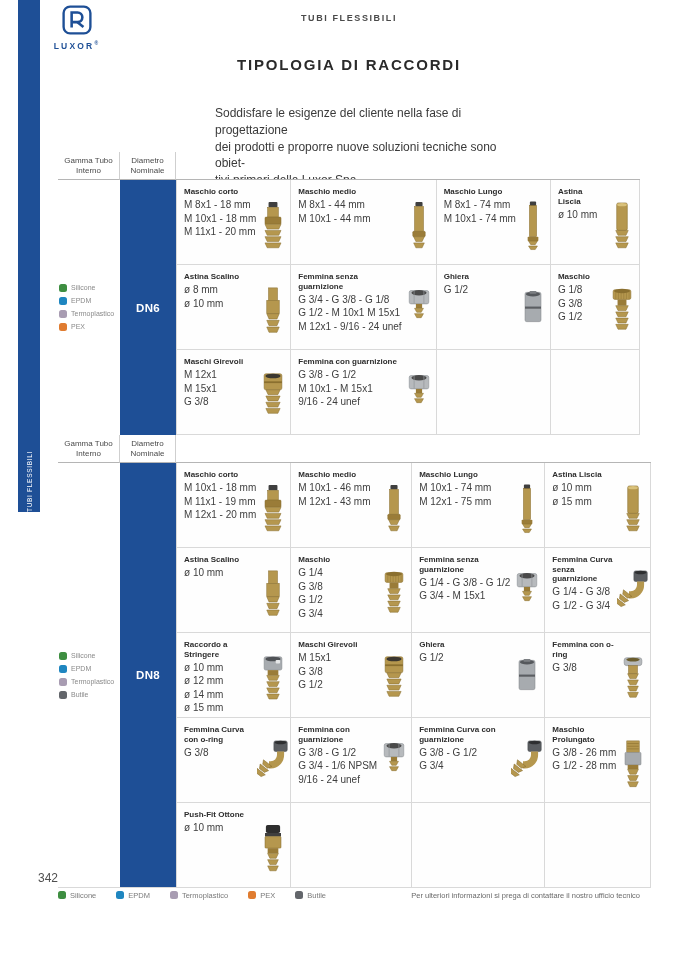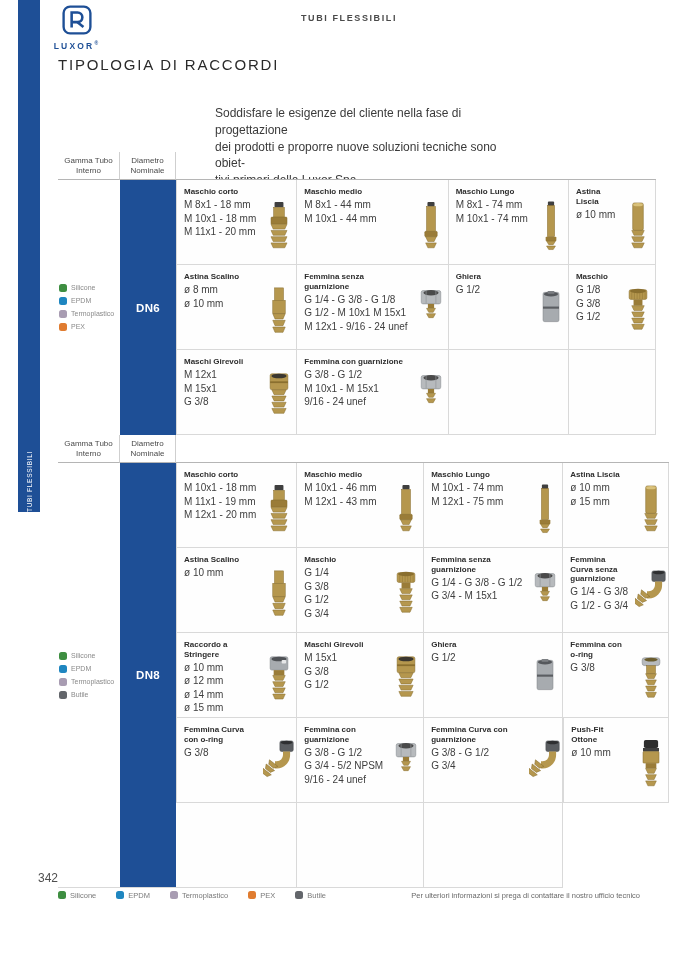--- a/index.html
+++ b/index.html
@@ -12,41 +12,41 @@
   .side-tab span{writing-mode:vertical-rl;transform:rotate(180deg);
                  color:#fff;font-size:6.5px;letter-spacing:.7px;margin-top:64px}
 
   .logo{position:absolute;left:42px;top:5px;width:70px;text-align:center}
   .logo .brand{margin-top:1px;font-size:8.5px;font-weight:bold;
                letter-spacing:2.2px;color:var(--blue,#1e4f96)}
   .logo sup{font-size:5px}
 
   .kicker{position:absolute;left:58px;top:13px;width:582px;text-align:center;
           font-size:9px;font-weight:bold;letter-spacing:1.6px;color:#4a4a4a}
-  .page-title{position:absolute;left:58px;top:56px;width:582px;
-          font-size:15px;font-weight:normal;letter-spacing:1.8px;color:#2a2a2a}
+  .page-title{position:absolute;left:58px;top:56px;width:582px;text-align:center;
+          font-size:15px;font-weight:bold;letter-spacing:1.8px;color:#2a2a2a}
   .intro{position:absolute;left:215px;top:105px;width:300px;font-size:12px;
          line-height:1.4;color:#3a3a3a;white-space:pre-line}
 
   .tables{position:absolute;left:58px;top:152px;width:582px}
   .section{display:grid;grid-template-columns:62px 56px repeat(4,1fr);width:582px}
   .hcell{display:flex;align-items:center;justify-content:center;text-align:center;
          font-size:8px;font-weight:normal;color:#4a4a4a;line-height:1.25;
          white-space:pre-line;border-bottom:1px solid #b5b5b5}
   .hcell.c1,.hcell.c2{border-right:1px solid #cfcfcf}
   .legend-cell{grid-column:1;grid-row:2/-1;display:flex;flex-direction:column;
                justify-content:center;gap:5px;padding-left:1px}
   .legend-item{display:flex;align-items:flex-start;gap:4px}
   .dot{width:8px;height:8px;border-radius:2.5px;flex:none}
   .legend-label{font-size:7px;color:#8a8a8a}
   .dn-cell{grid-column:2;grid-row:2/-1;background:var(--blue,#1e4f96);color:#fff;
            display:flex;align-items:center;justify-content:center;
            font-weight:bold;font-size:11.5px;letter-spacing:.3px}
   .cell{border-right:1px solid #d9d9d9;border-bottom:1px solid #d9d9d9;
-        padding:7px 1px 0 7px;display:flex;gap:7px;background:#fefefe}
+        padding:7px 1px 0 7px;display:flex;gap:1px;background:#fefefe}
   .cell.col0{border-left:1px solid #d9d9d9}
   .cell-text{flex:1;min-width:0}
   .cell-title{font-size:8px;font-weight:bold;color:#2d2d2d;line-height:1.2;margin-bottom:1.5px}
   .cell-line{font-size:10px;color:#3e3e3e;line-height:1.35;white-space:nowrap}
   .cell-img{width:32px;display:flex;align-items:center;justify-content:center;flex:none}
   .section.last .legend-cell,.section.last .dn-cell{border-bottom:1px solid #d9d9d9}
 
   .bottom-bar{position:absolute;left:58px;top:891px;width:582px;
               display:flex;align-items:center}
   .bottom-legend{display:flex;gap:20px;align-items:center}
@@ -180,21 +180,21 @@
             <rect x="11" y="16" width="14" height="15" fill="#b5974e" stroke="#8a6f2f" stroke-width="0.6"></rect>
             <path d="M11 31 h14 l-2.5 6 h-9 z" fill="#b5974e" stroke="#8a6f2f" stroke-width="0.6"></path>
             <path d="M11 38.5 h14 l-2.5 6 h-9 z" fill="#b5974e" stroke="#8a6f2f" stroke-width="0.6"></path>
             <path d="M11 46 h14 l-2.5 6 h-9 z" fill="#b5974e" stroke="#8a6f2f" stroke-width="0.6"></path>
           </svg>
         </div>
       </div>
       <div class="cell">
         <div class="cell-text">
           <div class="cell-title">Femmina senza guarnizione</div>
-          <div class="cell-line">G 1/4 - G 3/8 - G 1/8</div>
+          <div class="cell-line">G 3/4 - G 3/8 - G 1/8</div>
           <div class="cell-line">G 1/2 - M 10x1 M 15x1</div>
           <div class="cell-line">M 12x1 - 9/16 - 24 unef</div>
         </div>
         <div class="cell-img">
           <svg viewBox="0 0 36 56" width="32" height="52">
             <rect x="7" y="5" width="22" height="15" rx="2" fill="#b7babd" stroke="#85898d" stroke-width="0.6"></rect>
             <ellipse cx="18" cy="7.5" rx="8.5" ry="3" fill="#4a4a4a"></ellipse>
             <path d="M12.5 5.5 v14 M23.5 5.5 v14" stroke="#93969a" stroke-width="0.8"></path>
             <rect x="14.5" y="20" width="7" height="5" fill="#9a7c38"></rect>
             <path d="M13 25 h10 l-2.5 4.5 h-5 z" fill="#b5974e" stroke="#8a6f2f" stroke-width="0.6"></path>
@@ -526,21 +526,21 @@
               <path d="M-6 6 h12 l-2.5 4.5 h-7 z" fill="#b5974e" stroke="#8a6f2f" stroke-width="0.6"></path>
               <path d="M-6 12 h12 l-2.5 4.5 h-7 z" fill="#b5974e" stroke="#8a6f2f" stroke-width="0.6"></path>
             </g>
           </svg>
         </div>
       </div>
       <div class="cell">
         <div class="cell-text">
           <div class="cell-title">Femmina con guarnizione</div>
           <div class="cell-line">G 3/8 - G 1/2</div>
-          <div class="cell-line">G 3/4 - 5/2 NPSM</div>
+          <div class="cell-line">G 3/4 - 1/6 NPSM</div>
           <div class="cell-line">9/16 - 24 unef</div>
         </div>
         <div class="cell-img">
           <svg viewBox="0 0 36 56" width="32" height="52">
             <rect x="7" y="5" width="22" height="15" rx="2" fill="#b7babd" stroke="#85898d" stroke-width="0.6"></rect>
             <ellipse cx="18" cy="7.5" rx="8.5" ry="3" fill="#4a4a4a"></ellipse>
             <path d="M12.5 5.5 v14 M23.5 5.5 v14" stroke="#93969a" stroke-width="0.8"></path>
             <rect x="14.5" y="20" width="7" height="5" fill="#9a7c38"></rect>
             <path d="M13 25 h10 l-2.5 4.5 h-5 z" fill="#b5974e" stroke="#8a6f2f" stroke-width="0.6"></path>
             <path d="M13 31 h10 l-2.5 4.5 h-5 z" fill="#b5974e" stroke="#8a6f2f" stroke-width="0.6"></path>
@@ -559,20 +559,38 @@
             <ellipse cx="26.5" cy="3.8" rx="6.5" ry="2" fill="#2e2f31"></ellipse>
             <path d="M26.5 14 v4 a11 11 0 0 1 -11 11 l-2 0" fill="none" stroke="#b5974e" stroke-width="8"></path>
             <g transform="translate(12,27) rotate(38)">
               <path d="M-6 0 h12 l-2.5 4.5 h-7 z" fill="#b5974e" stroke="#8a6f2f" stroke-width="0.6"></path>
               <path d="M-6 6 h12 l-2.5 4.5 h-7 z" fill="#b5974e" stroke="#8a6f2f" stroke-width="0.6"></path>
               <path d="M-6 12 h12 l-2.5 4.5 h-7 z" fill="#b5974e" stroke="#8a6f2f" stroke-width="0.6"></path>
             </g>
           </svg>
         </div>
       </div>
+      <div class="cell">
+        <div class="cell-text">
+          <div class="cell-title">Maschio Prolungato</div>
+          <div class="cell-line">G 3/8 - 26 mm</div>
+          <div class="cell-line">G 1/2 - 28 mm</div>
+        </div>
+        <div class="cell-img">
+          <svg viewBox="0 0 36 56" width="32" height="52">
+            <rect x="11" y="2" width="14" height="13" fill="#b5974e" stroke="#8a6f2f" stroke-width="0.6"></rect>
+            <path d="M11.5 5 h13 M11.5 8 h13 M11.5 11 h13" stroke="#8a6f2f" stroke-width="0.7"></path>
+            <rect x="9" y="15" width="18" height="14" rx="1" fill="#a7abaf" stroke="#84888c" stroke-width="0.6"></rect>
+            <rect x="12" y="29" width="12" height="5" fill="#9a7c38"></rect>
+            <path d="M12 34 h12 l-2.5 5.5 h-7 z" fill="#b5974e" stroke="#8a6f2f" stroke-width="0.6"></path>
+            <path d="M12 41 h12 l-2.5 5.5 h-7 z" fill="#b5974e" stroke="#8a6f2f" stroke-width="0.6"></path>
+            <path d="M12 48 h12 l-2.5 5.5 h-7 z" fill="#b5974e" stroke="#8a6f2f" stroke-width="0.6"></path>
+          </svg>
+        </div>
+      </div>
       <div class="cell col0">
         <div class="cell-text">
           <div class="cell-title">Push-Fit Ottone</div>
           <div class="cell-line">ø 10 mm</div>
         </div>
         <div class="cell-img">
           <svg viewBox="0 0 36 56" width="32" height="52">
             <rect x="10" y="1" width="16" height="9" rx="2" fill="#2e2e2e"></rect>
             <rect x="9" y="10" width="18" height="4" fill="#3f3f3f"></rect>
             <rect x="9" y="14" width="18" height="13" rx="1" fill="#b5974e" stroke="#8a6f2f" stroke-width="0.6"></rect>

